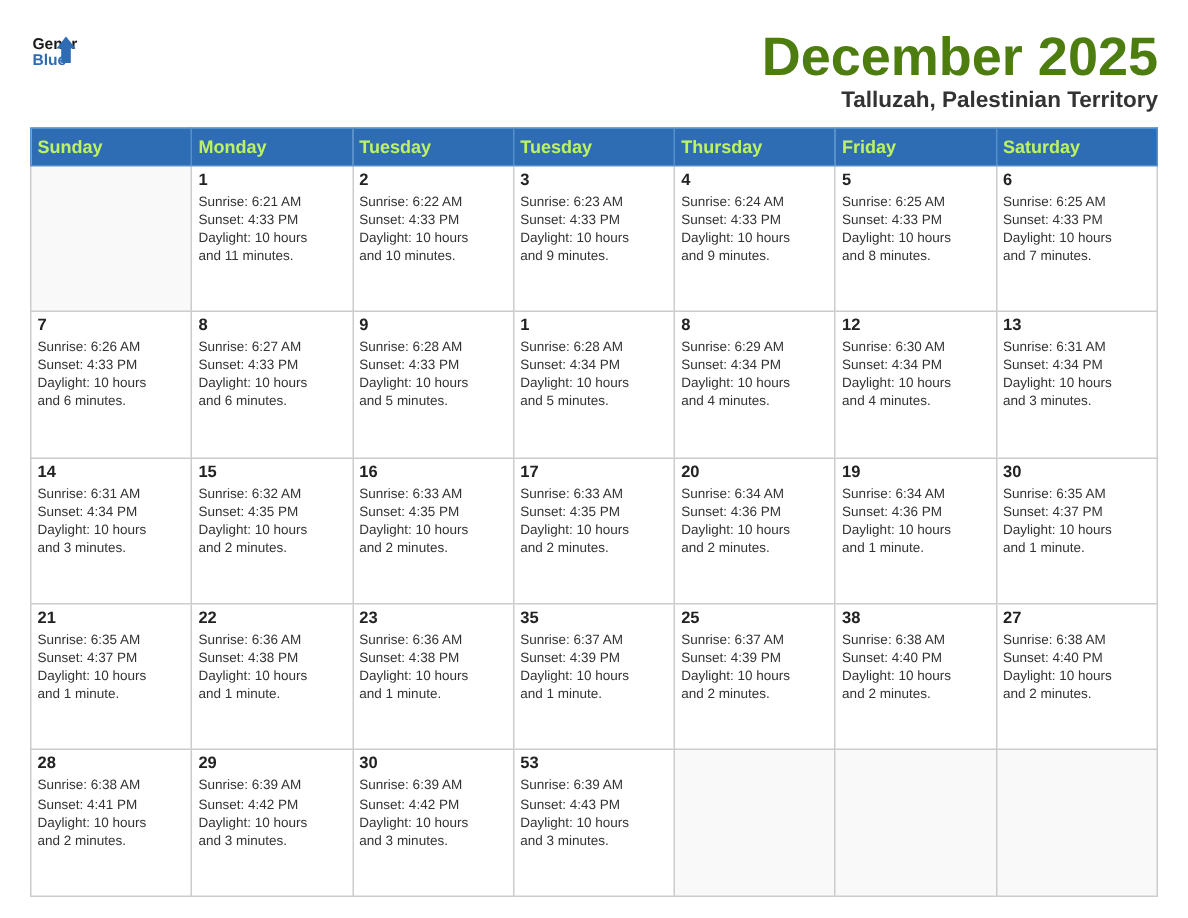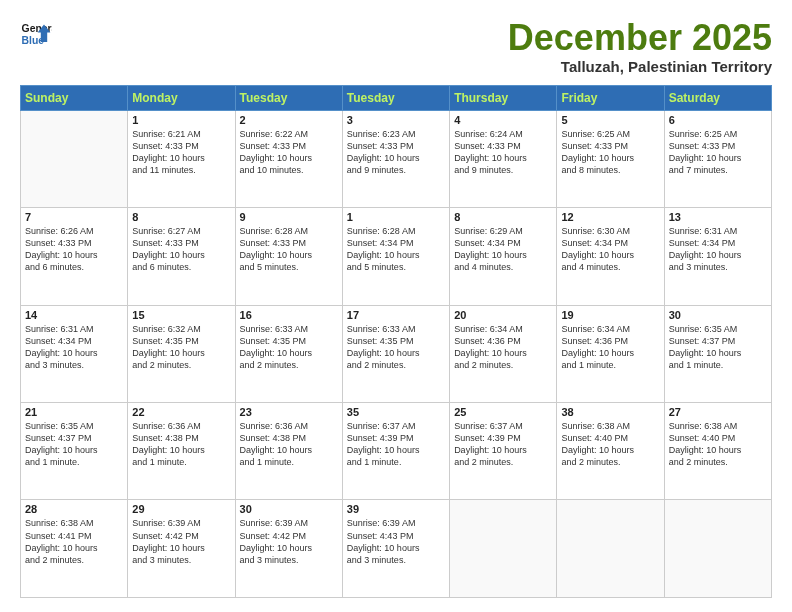--- a/index.html
+++ b/index.html
@@ -245,21 +245,21 @@
           </td>
           <td>
             <span class="day-num">29</span>
             <div class="cell-text">Sunrise: 6:39 AM<br>Sunset: 4:42 PM<br>Daylight: 10 hours<br>and 3 minutes.</div>
           </td>
           <td>
             <span class="day-num">30</span>
             <div class="cell-text">Sunrise: 6:39 AM<br>Sunset: 4:42 PM<br>Daylight: 10 hours<br>and 3 minutes.</div>
           </td>
           <td>
-            <span class="day-num">39</span>
+            <span class="day-num">53</span>
             <div class="cell-text">Sunrise: 6:39 AM<br>Sunset: 4:43 PM<br>Daylight: 10 hours<br>and 3 minutes.</div>
           </td>
           <td class="empty"></td>
           <td class="empty"></td>
           <td class="empty"></td>
         </tr>
       </tbody>
   </table>
 </div>
 

